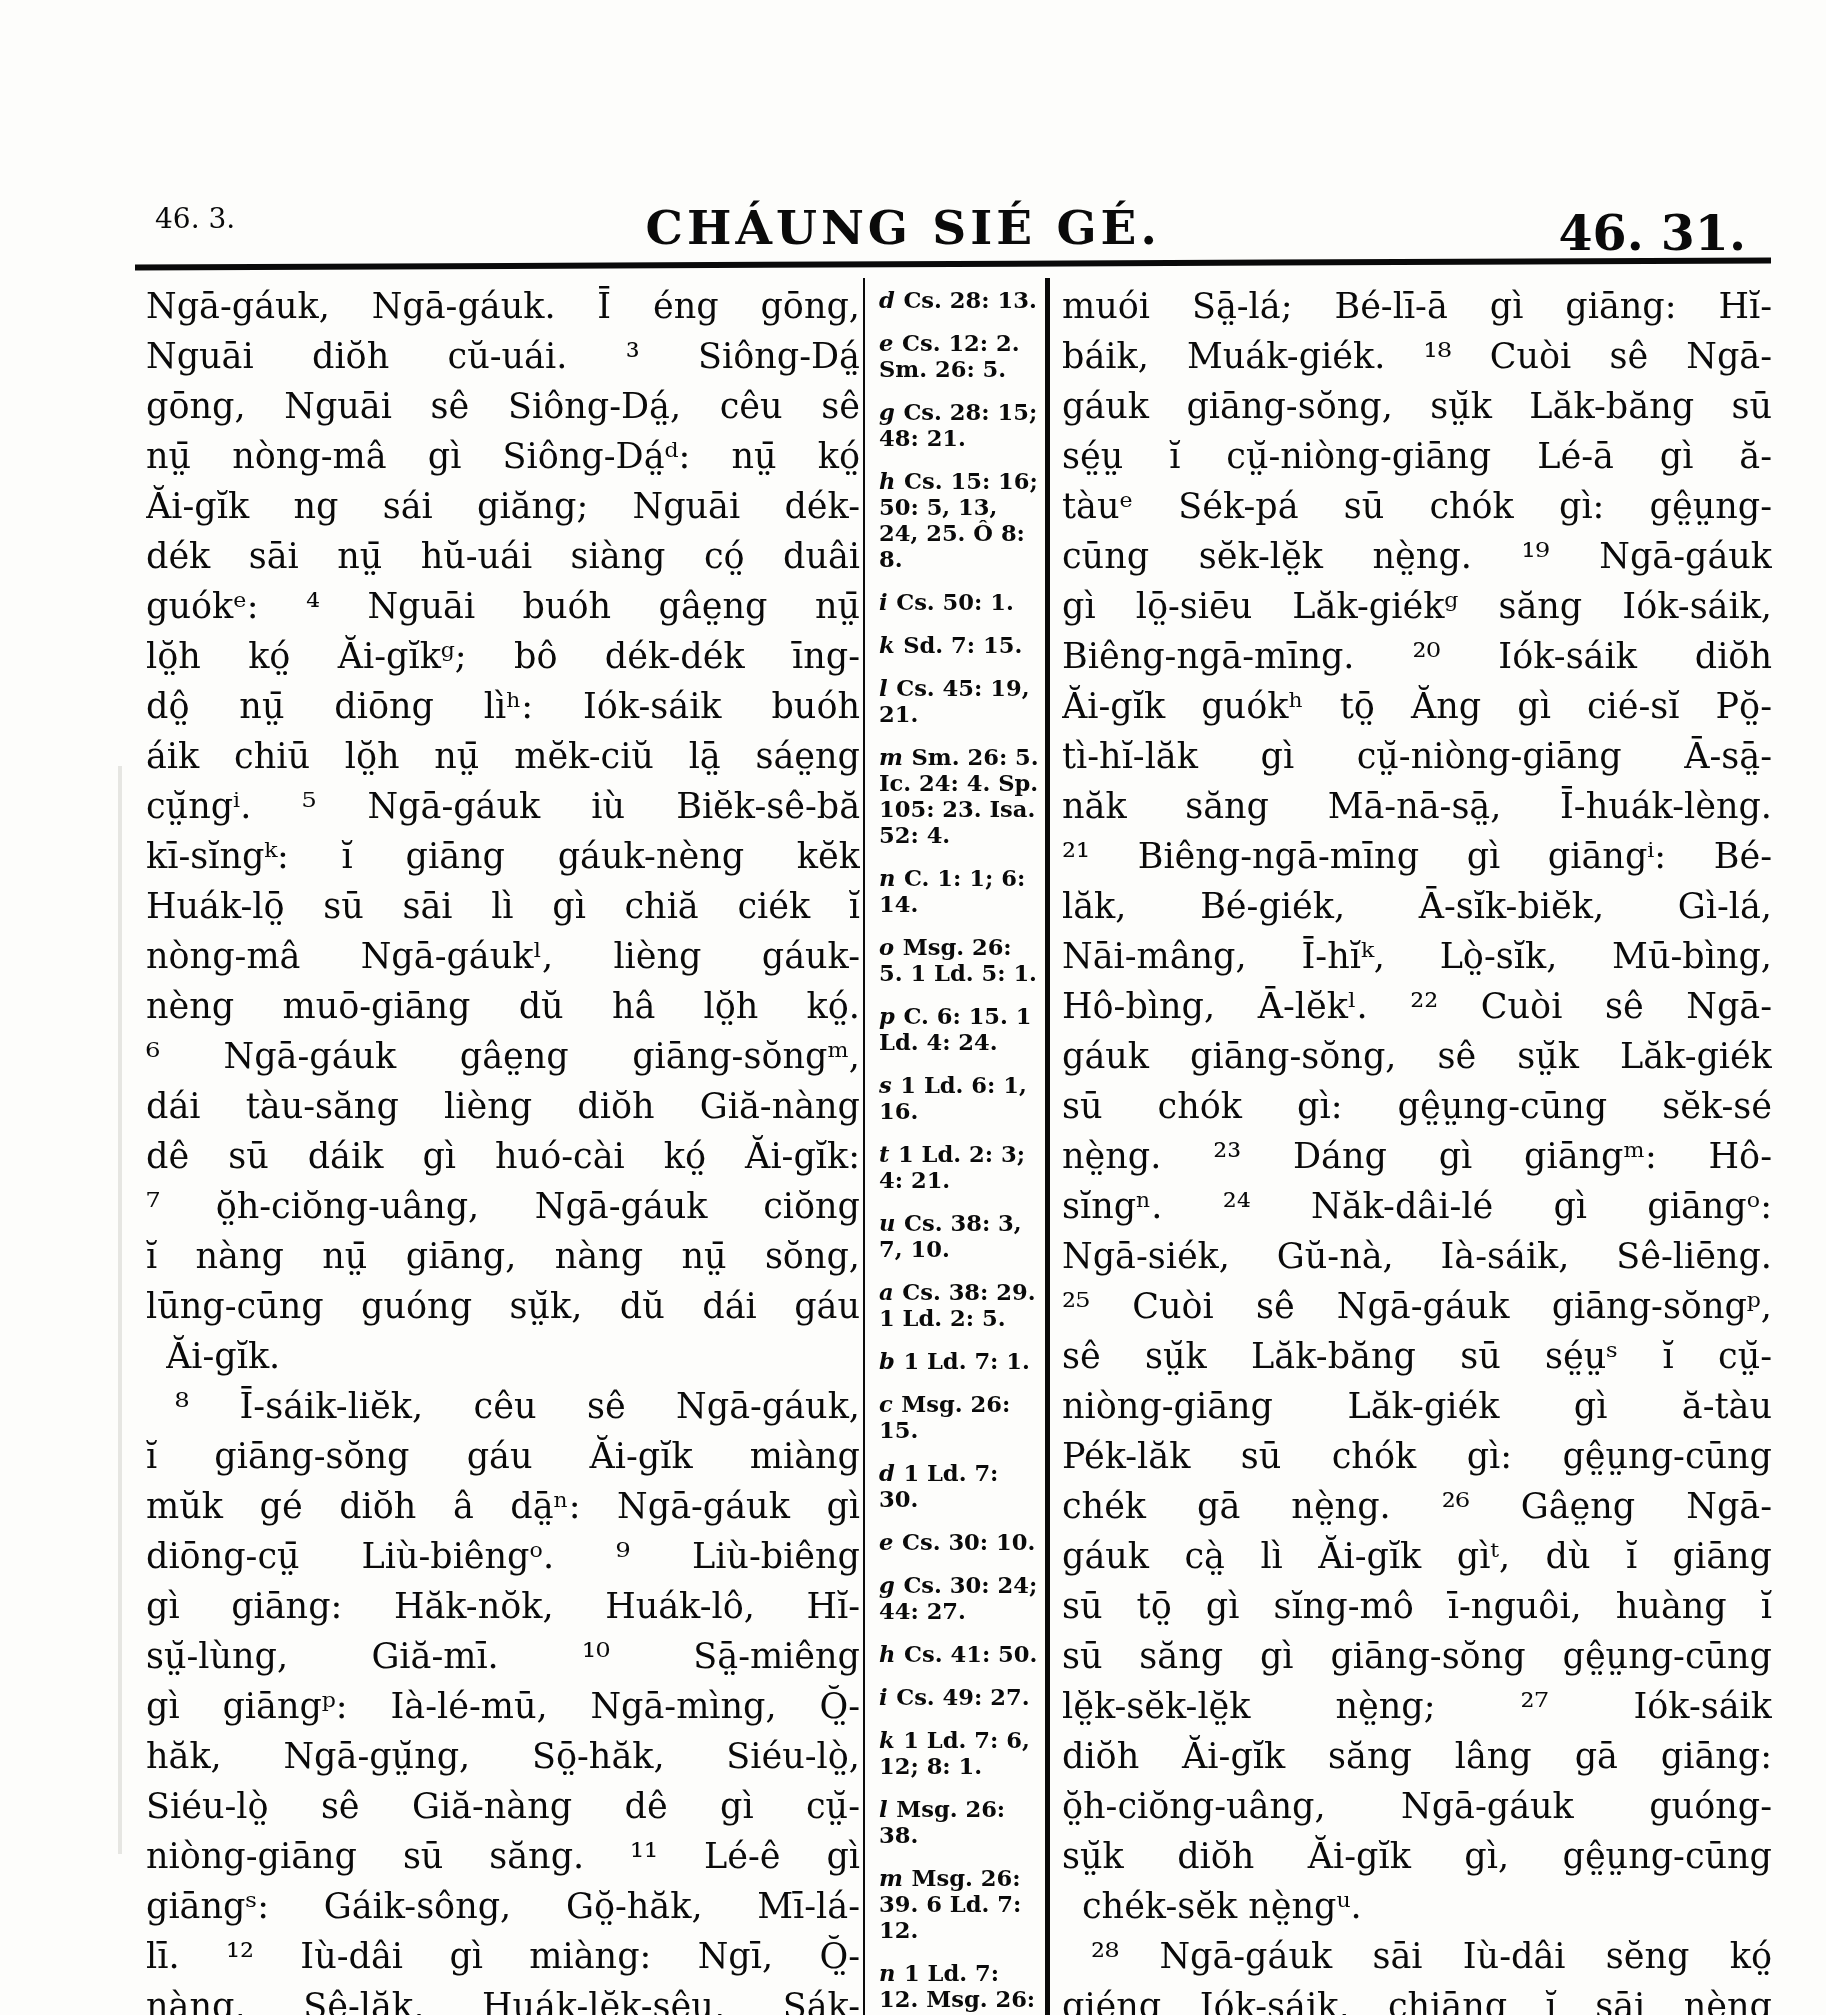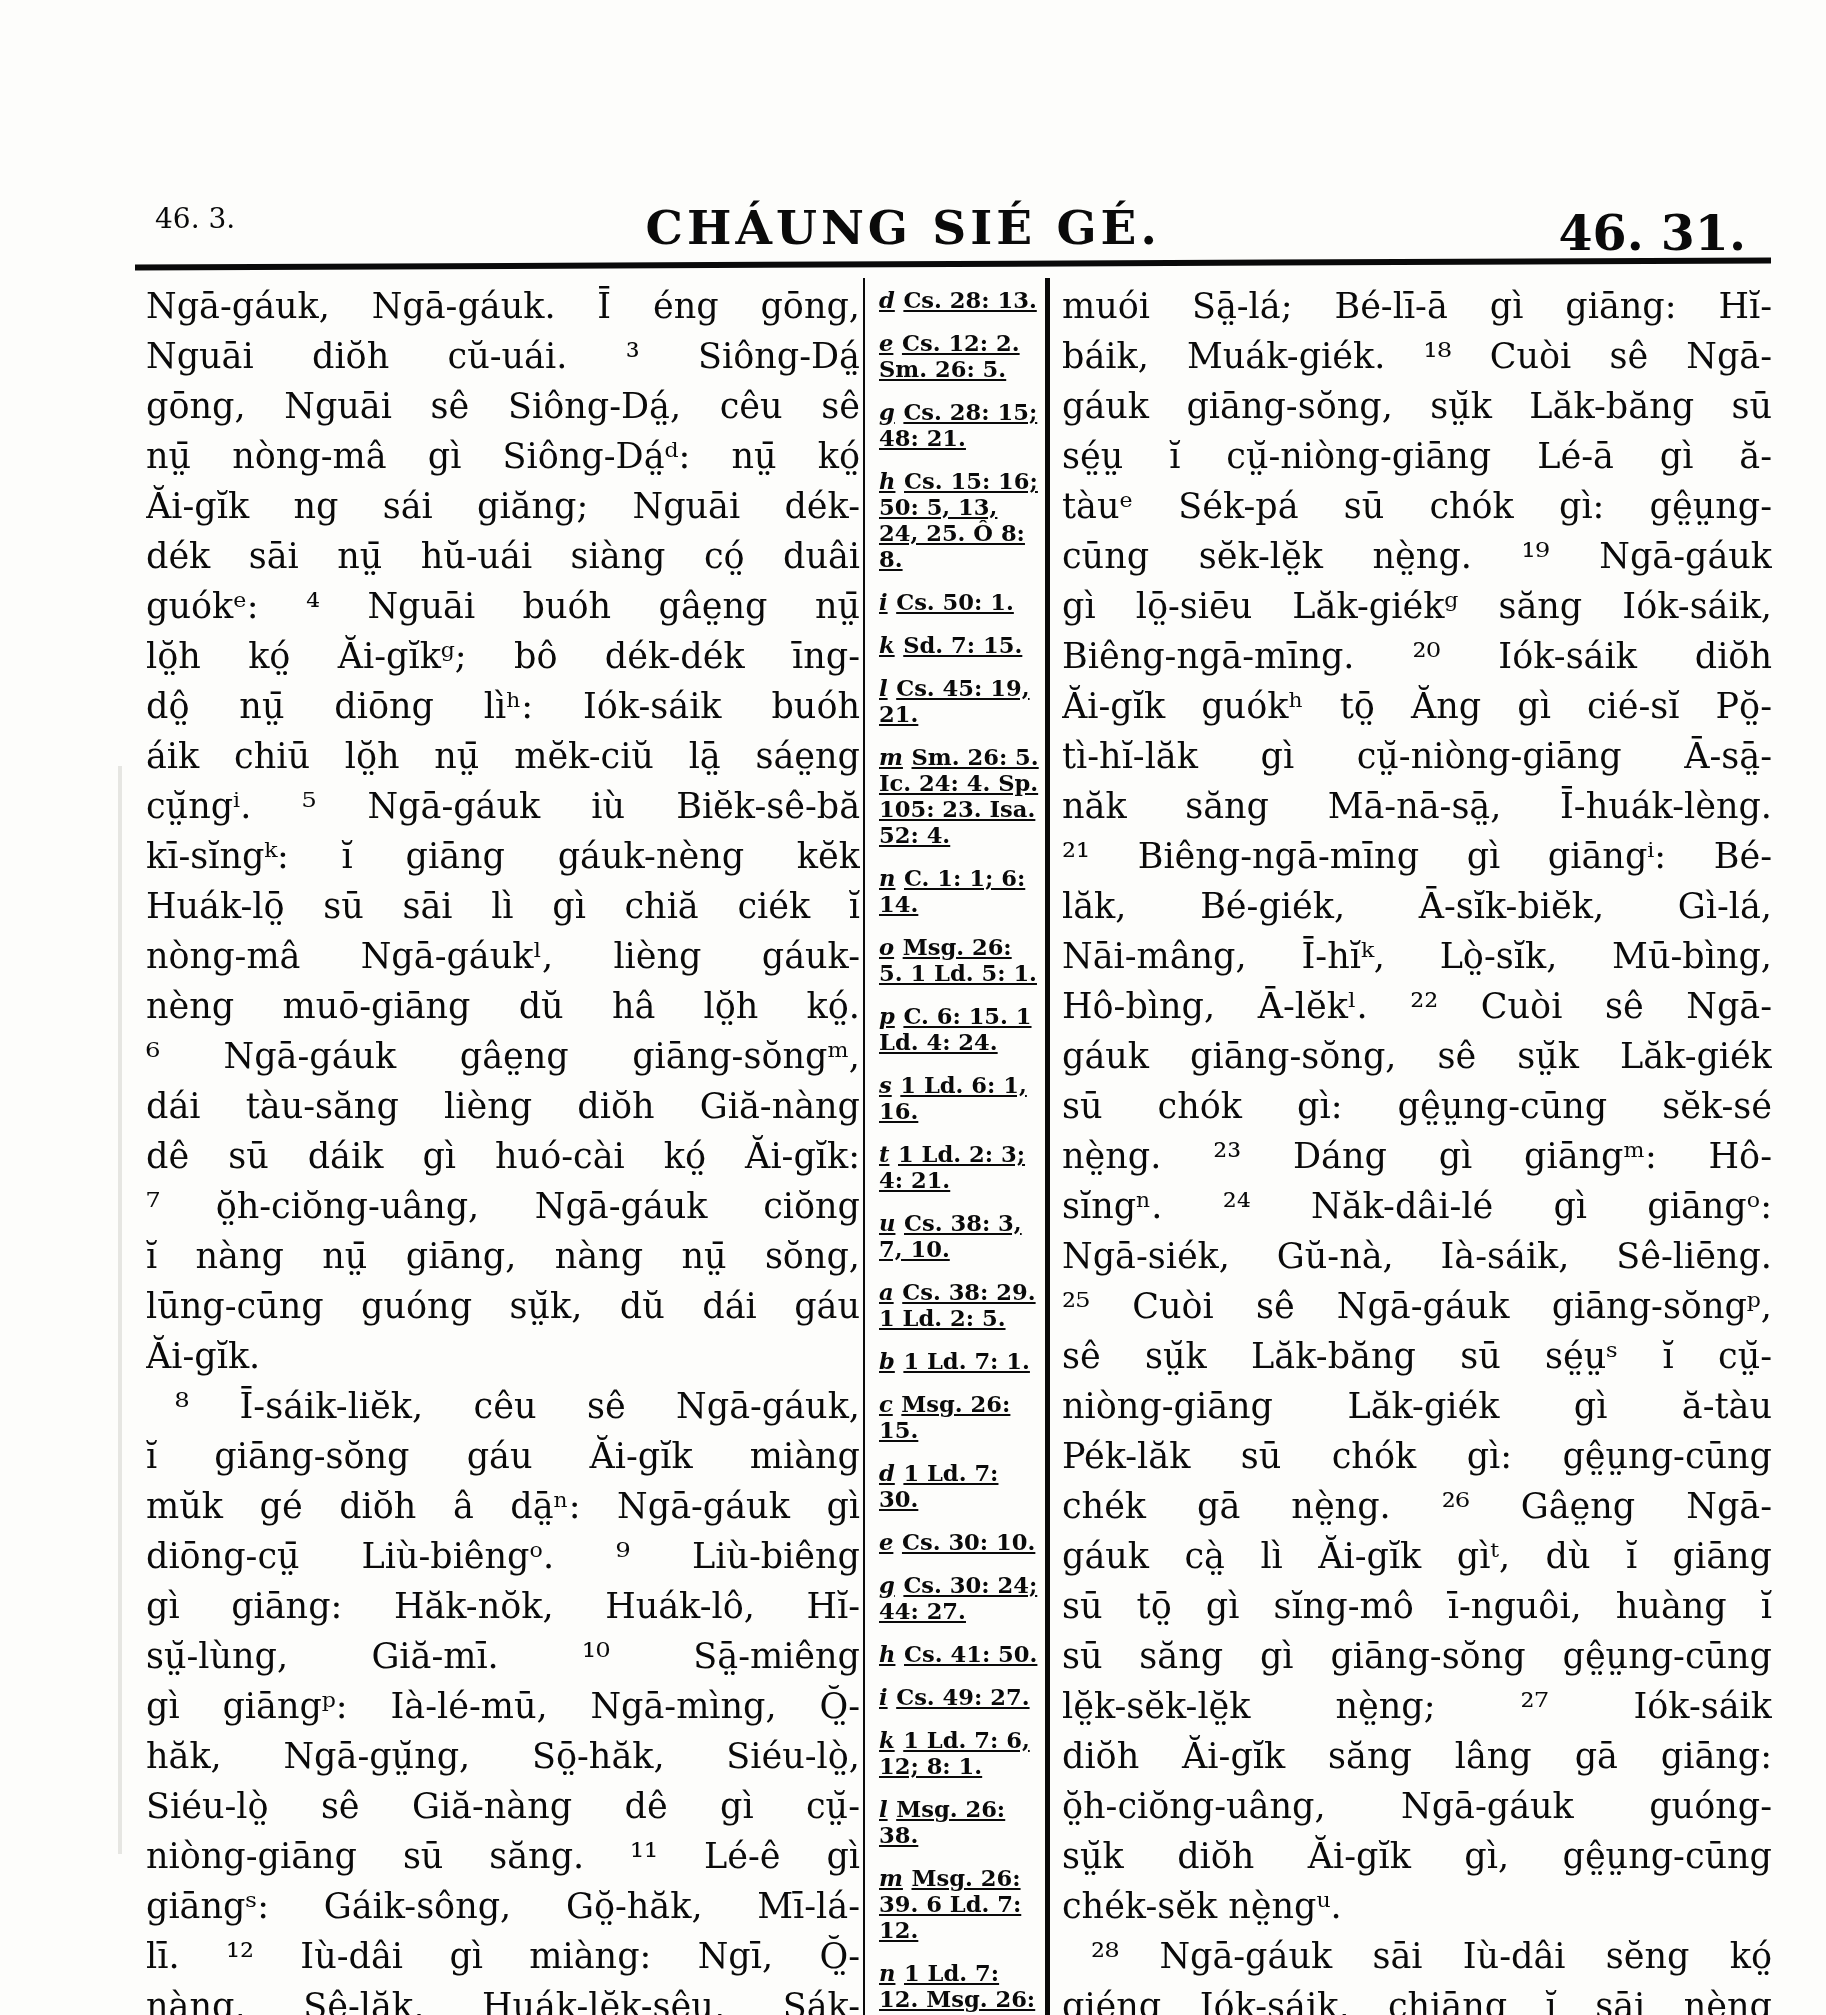--- a/index.html
+++ b/index.html
@@ -17,29 +17,29 @@
   .hdr-right{position:absolute;top:204px;right:81px;font-size:49px;font-weight:bold;}
   .header-rule{position:absolute;top:261px;left:135px;width:1636px;height:6.4px;background:#0a0a0a;transform:rotate(-0.25deg);}
   
   .col{position:absolute;top:281px;font-size:35px;line-height:50px;}
   .col-left{left:146px;width:714px;}
   .col-right{left:1062px;width:710px;}
   .tline{
     height:50px;overflow:hidden;white-space:normal;
     text-align:justify;text-align-last:justify;
   }
-  .tline.no-justify{text-align:left;text-align-last:left;}
+  .tline.no-justify{text-align:left;text-align-last:left;margin-left:20px;}
   .tline.indent{text-indent:29px;}
   
   .vrule{position:absolute;top:278px;height:2519px;background:#0a0a0a;}
   .v1{left:863px;width:2.4px;}
   .v2{left:1045px;width:4.8px;}
   
   .refs{position:absolute;top:287px;left:879px;width:162px;font-size:22.6px;line-height:26px;font-weight:bold;}
-  .ref{margin-bottom:17px;text-align:left;text-decoration:underline;}
+  .ref{margin-bottom:17px;text-align:left;}
   .rtag{font-style:italic;margin-right:0.38em;}
   
   .artifact{position:absolute;left:118px;top:766px;width:4px;height:1088px;background:#c9c9c4;opacity:.45;}
 </style>
 </head>
 <body>
 
 <div class="page">
 
   <span class="hdr-left">46. 3.</span>

